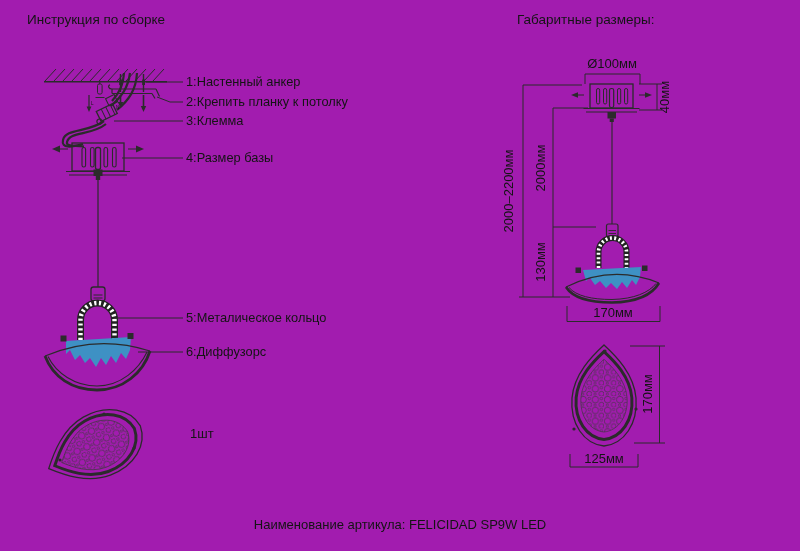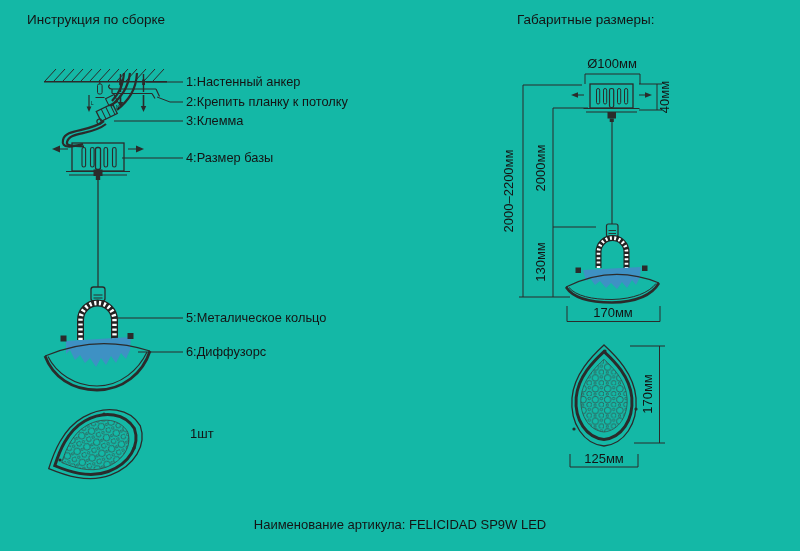--- a/index.html
+++ b/index.html
@@ -1,19 +1,19 @@
 <!DOCTYPE html>
 <html><head>
 <meta charset="utf-8">
 <style>
   html,body { margin:0; padding:0; background:#ffffff; }
   .canvas {
     position:relative;
     width:800px; height:551px;
-    background:#14b8a6;
+    background:#a21caf;
     font-family:"Liberation Sans", sans-serif;
     overflow:hidden;
   }
   svg { display:block; }
   .t        { fill:#141414; }
   .title    { font-size:13.5px; }
   .step     { font-size:12.8px; }
   .dim      { font-size:13px; }
   .qty      { font-size:13px; }
   .footer   { font-size:13px; }

